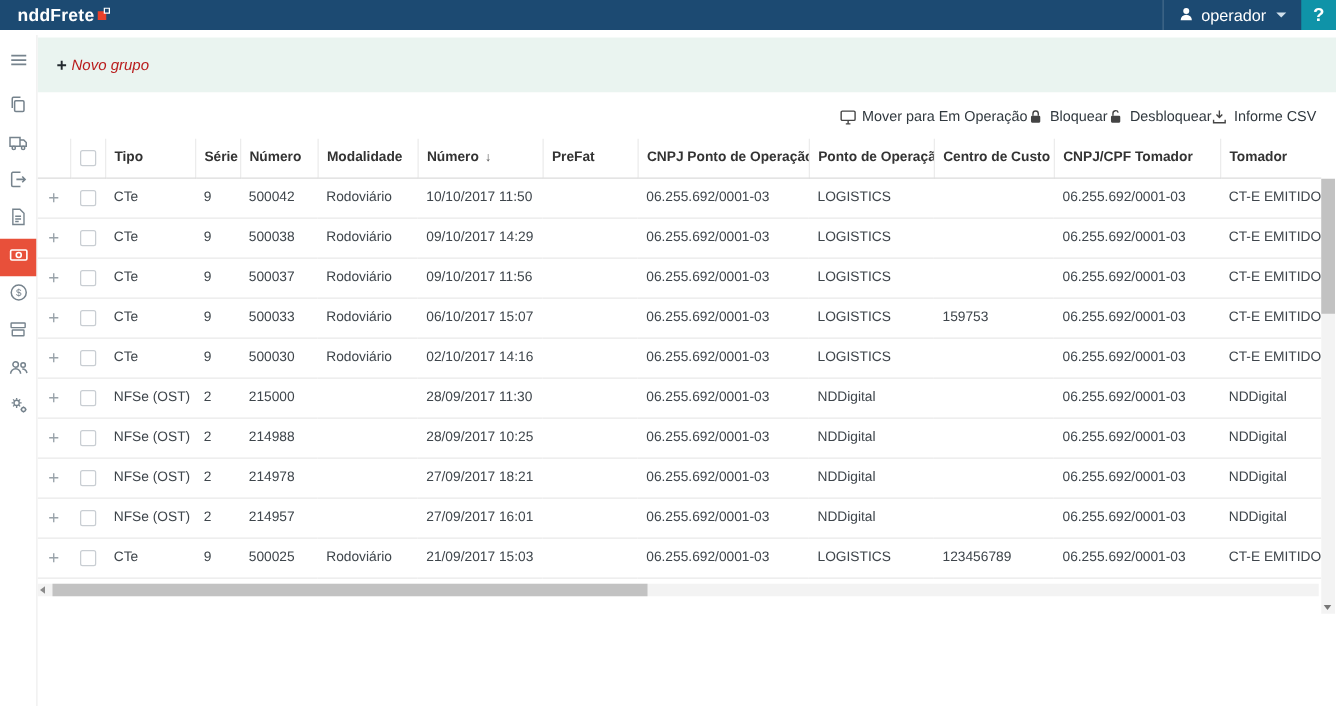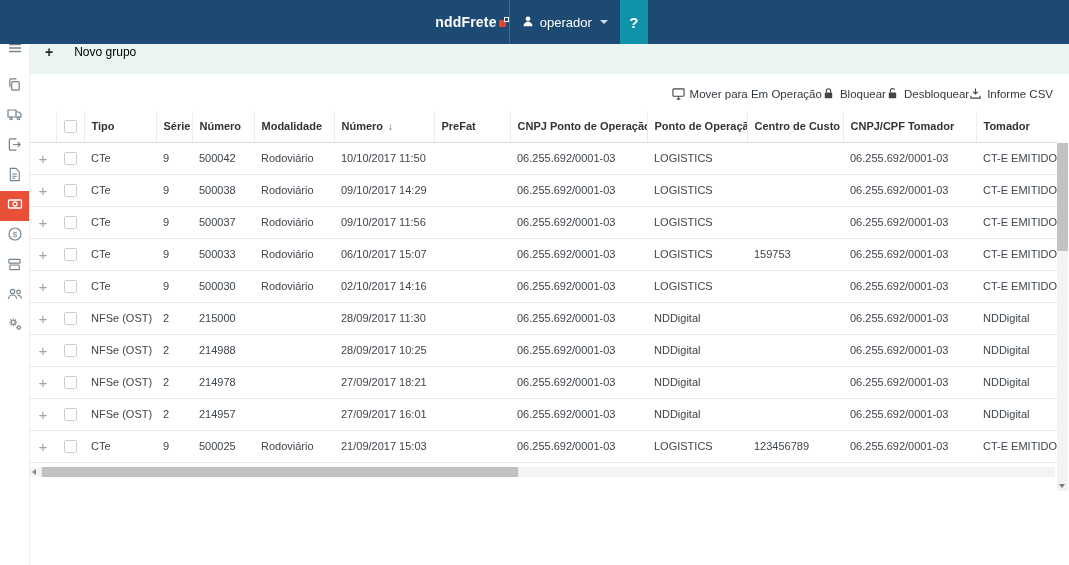--- a/index.html
+++ b/index.html
@@ -3,22 +3,22 @@
 <meta charset="utf-8">
 <style>
   * { box-sizing: border-box; }
   html, body { margin: 0; padding: 0; }
   body {
     width: 1069px; height: 565px; overflow: hidden; position: relative;
     font-family: "Liberation Sans", sans-serif; background: #fff; color: #3c4348;
   }
 
   
-  .topbar { position: absolute; top: 0; left: 0; right: 0; height: 44px;
-    background: #1c4a72; display: flex; align-items: center; justify-content: center; color: #fff; z-index: 30; }
+  .topbar { position: absolute; top: 0; left: 0; right: 0; height: 24px;
+    background: #1c4a72; display: flex; align-items: center; justify-content: space-between; color: #fff; z-index: 30; }
   .brand { display: flex; align-items: flex-start; gap: 2px; padding-left: 14px; cursor: pointer; }
   .brand-text { font-size: 14px; font-weight: bold; letter-spacing: .2px; line-height: 28px; }
   .brand-mark { margin-top: 5px; }
   .topbar-right { display: flex; align-items: stretch; height: 100%; }
   .user-menu { display: flex; align-items: center; gap: 6px; padding: 0 12px; font-size: 13px;
     border-left: 1px solid rgba(255,255,255,.18); cursor: pointer; }
   .caret { width: 0; height: 0; border-left: 4px solid transparent; border-right: 4px solid transparent;
     border-top: 4px solid #cfe0ec; margin-left: 2px; }
   .help-button { width: 28px; display: flex; align-items: center; justify-content: center;
     background: #0f93a8; font-size: 15px; font-weight: bold; cursor: pointer; }
@@ -39,21 +39,21 @@
 
   .filters-bar { height: 18px; background: #eef5f5; border-top: 1px solid #e4eeee;
     display: flex; align-items: center; padding: 0 12px; font-size: 12px; color: #3a4045; }
   .filters-title { flex: 1; }
   .filters-actions { display: flex; gap: 24px; }
   .link-btn { display: inline-flex; align-items: center; gap: 4px; font-size: 11px; color: #67747e; cursor: pointer; }
   .link-btn svg { display: block; }
 
   .group-panel { height: 46px; background: #eaf4f0; border-top: 2px solid #fff;
     display: flex; align-items: center; padding: 0 15px; }
-  .new-group { display: inline-flex; align-items: center; gap: 21px; font-size: 12px; color: #000000; cursor: pointer; }
+  .new-group { display: inline-flex; align-items: center; gap: 4px; font-size: 12px; color: #b91c1c; cursor: pointer; font-style: italic; }
   .plus-bold::before { content: "+"; font-weight: bold; font-size: 14px; color: #22292e; }
 
   .action-bar { display: flex; justify-content: flex-end; align-items: center; 
     padding: 13px 16px 11px; background: #fff; }
   .action { display: inline-flex; align-items: center; gap: 5px; font-size: 11.5px; color: #30383e; cursor: pointer; }
   .action svg { display: block; }
 
   
   .table-area { position: relative; }
   table { border-collapse: collapse; table-layout: fixed; width: calc(100% - 12px); }

